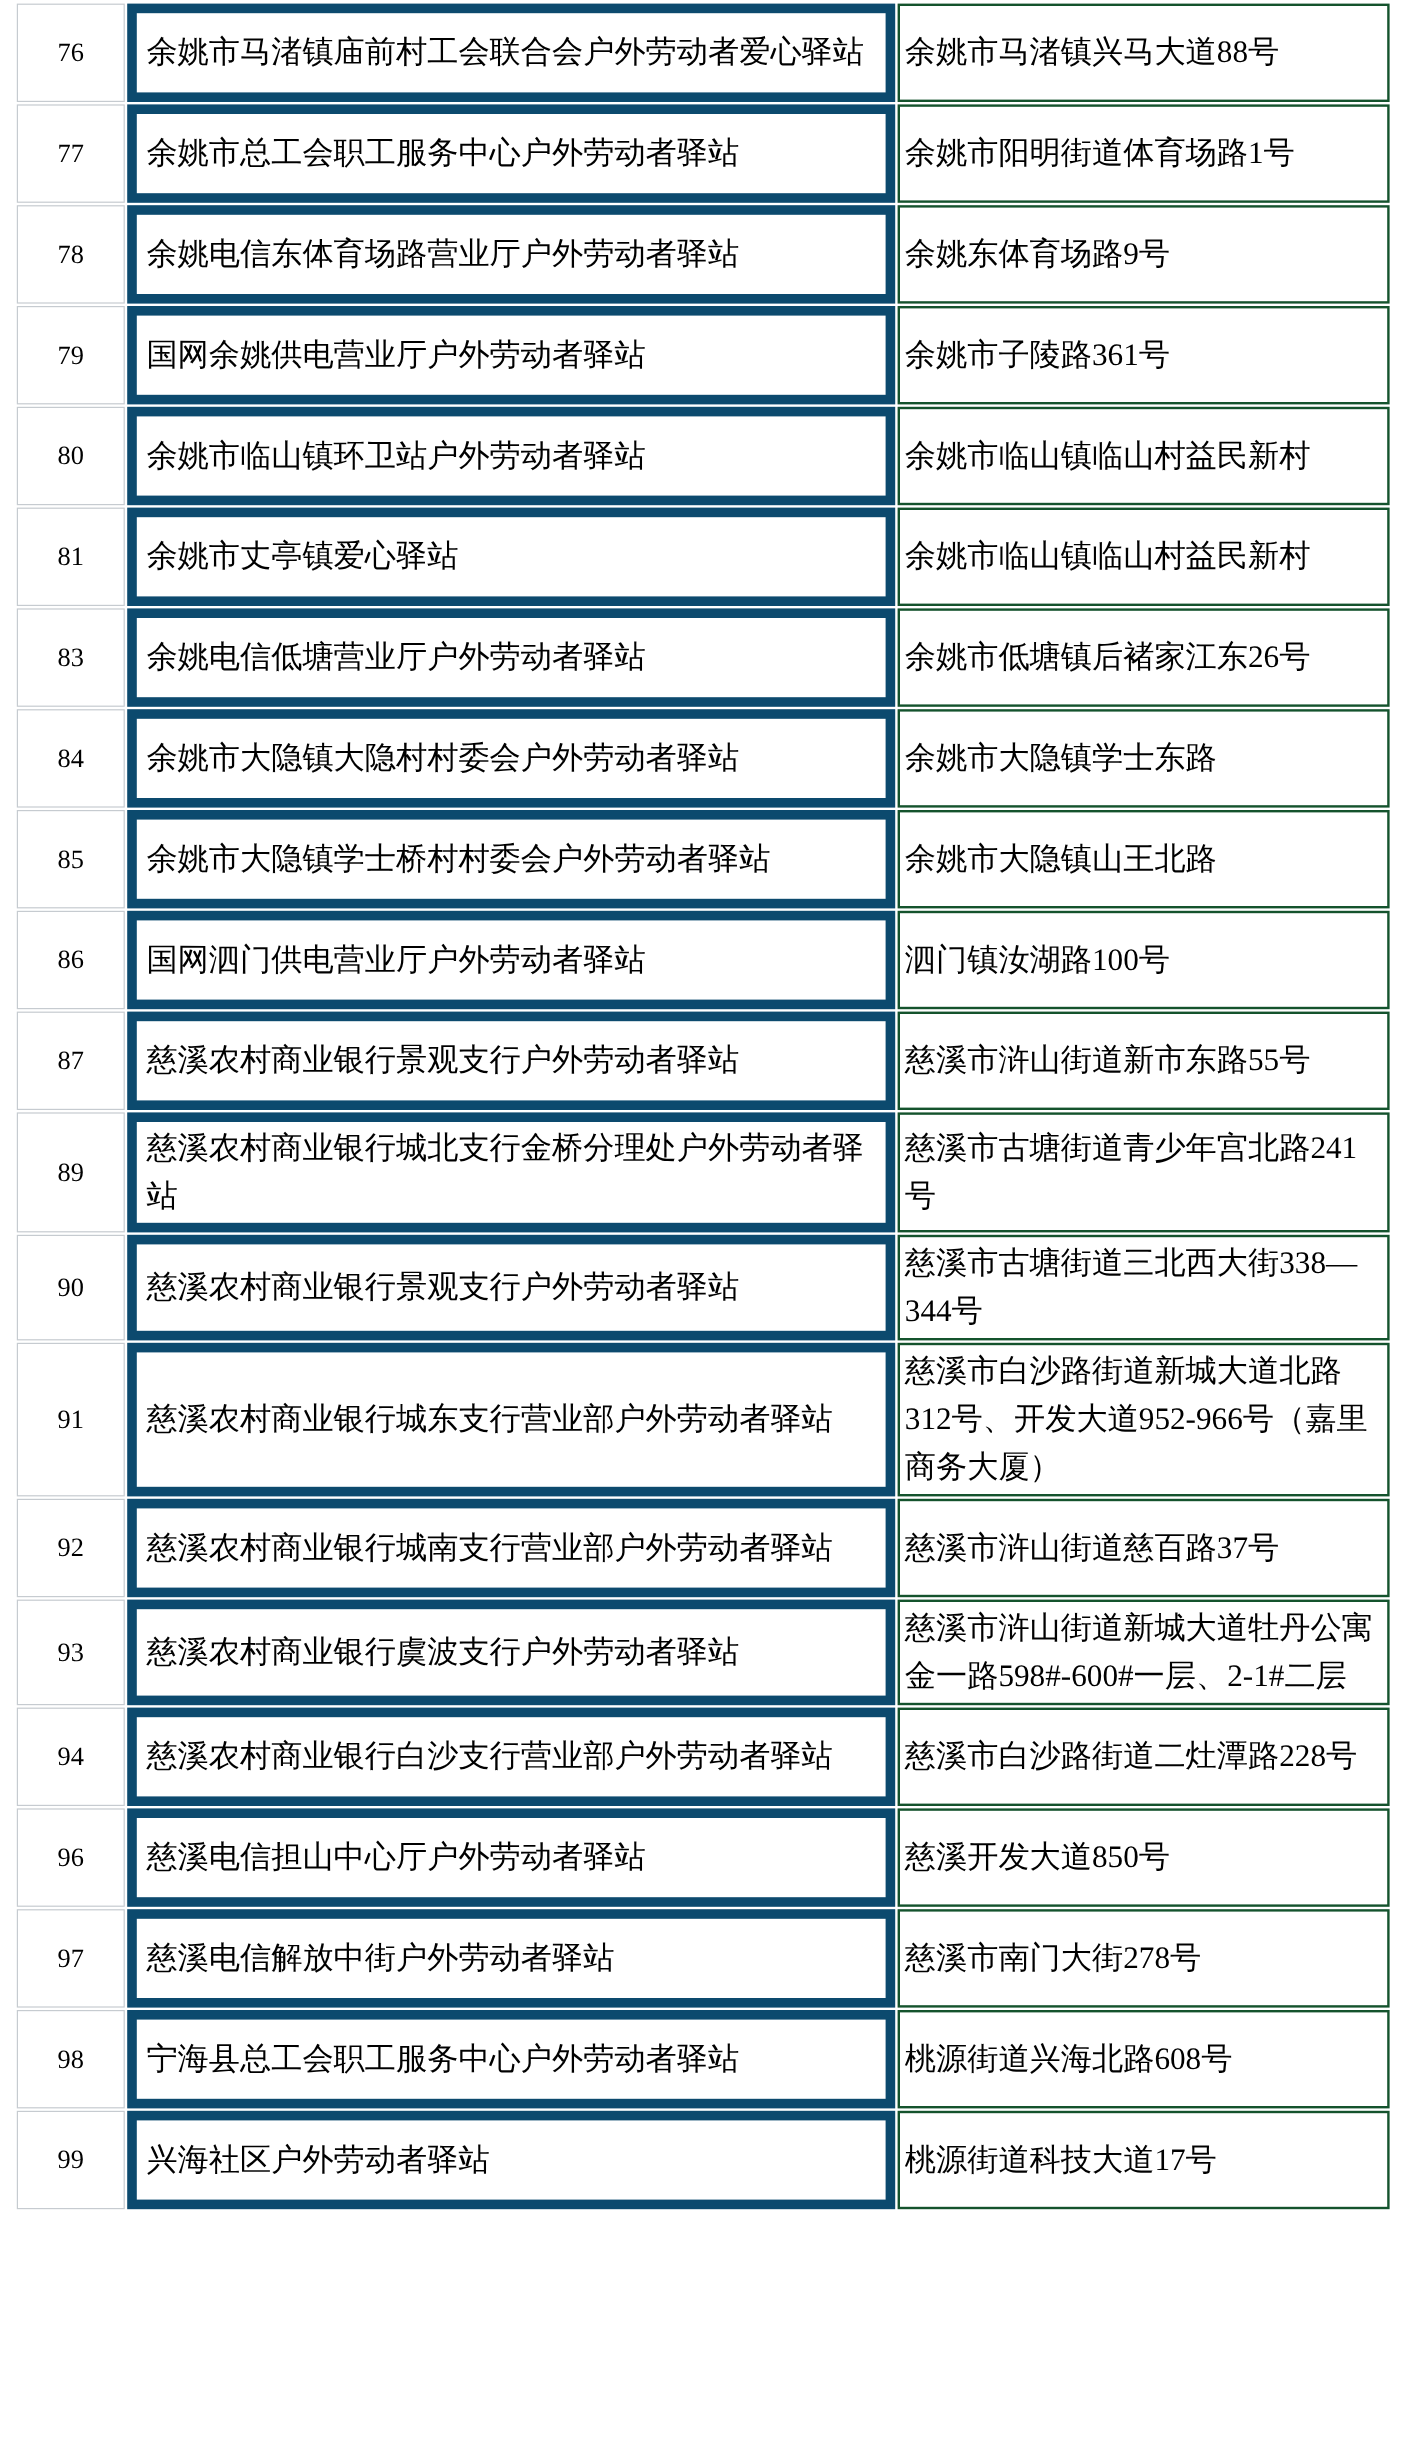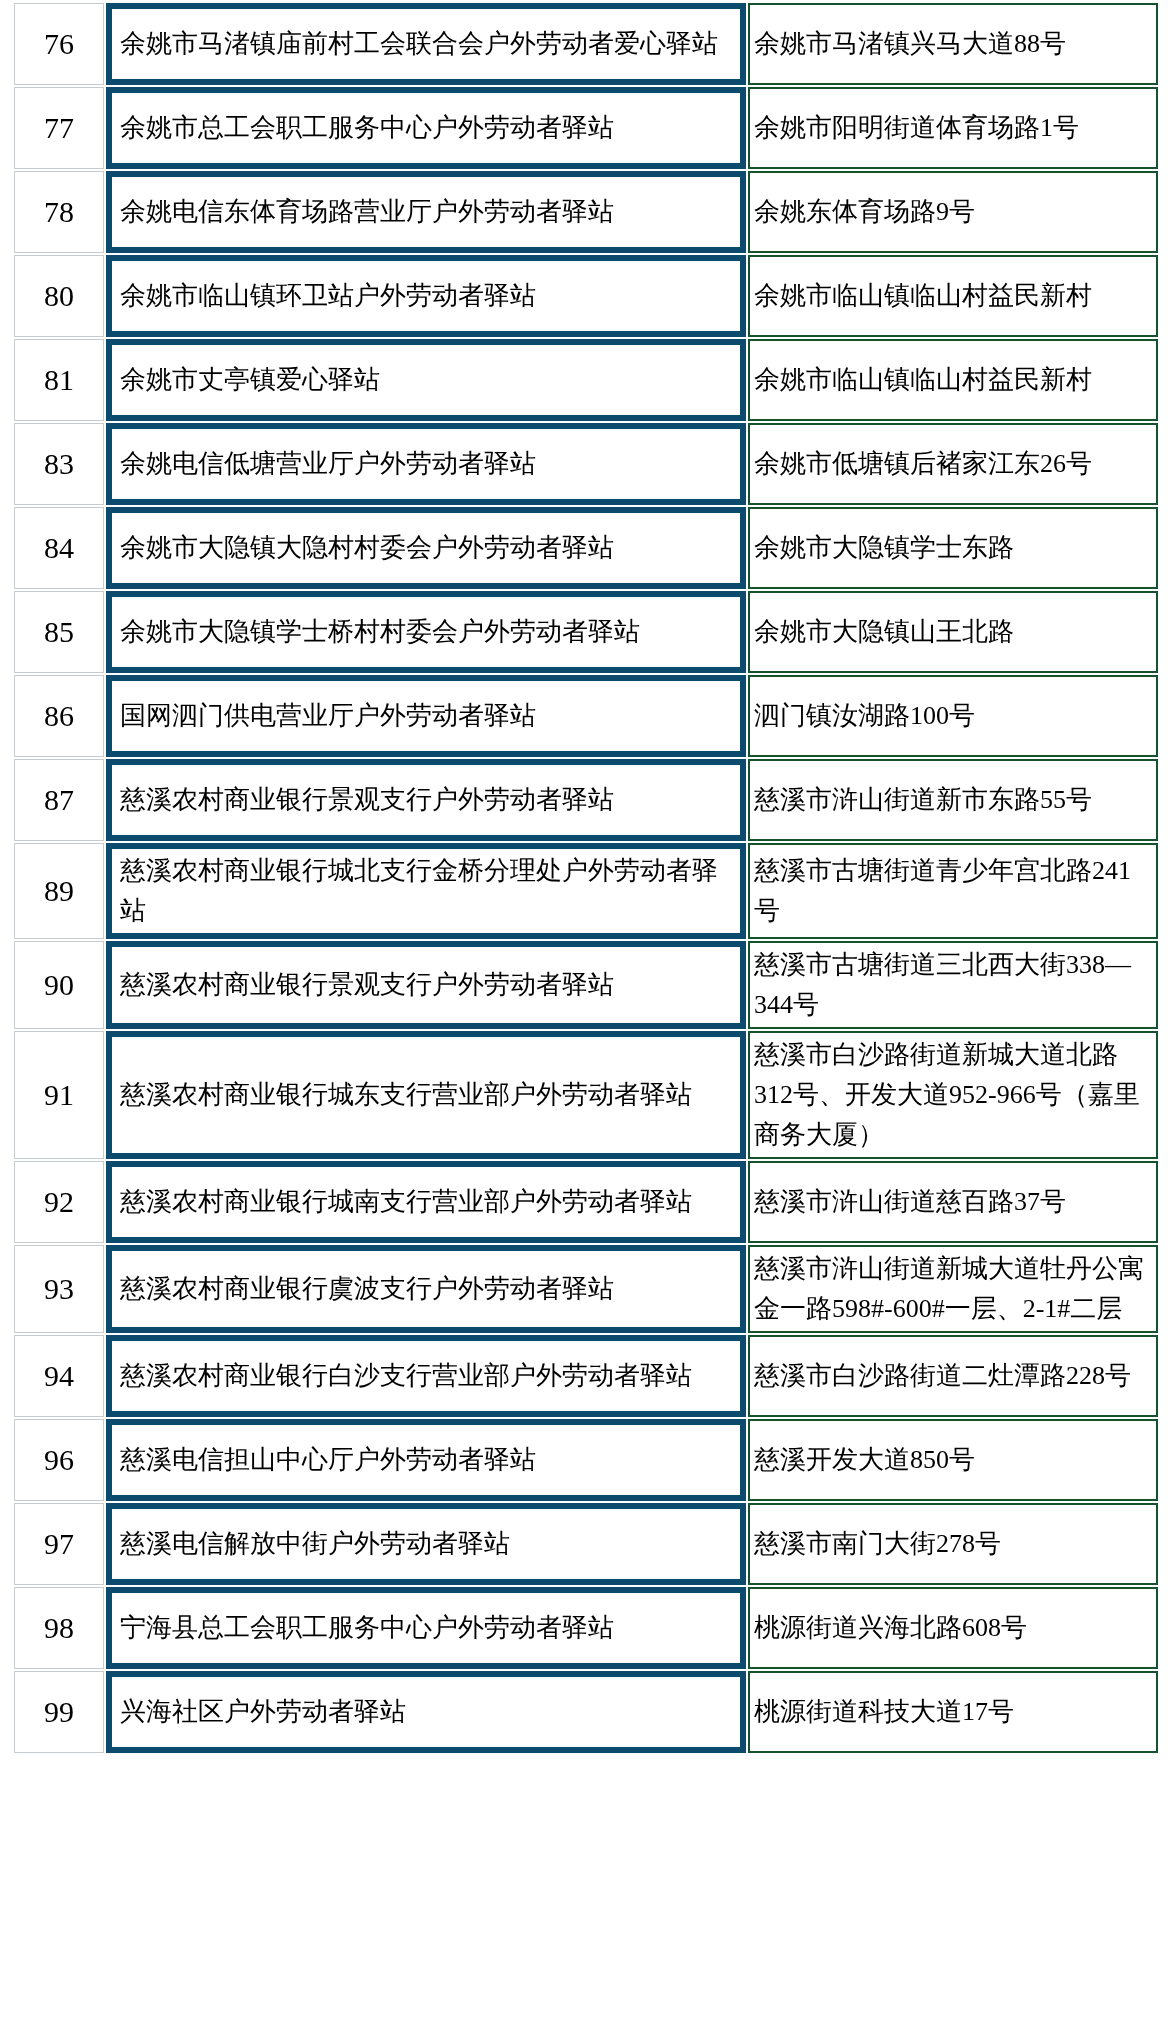--- a/index.html
+++ b/index.html
@@ -32,25 +32,25 @@
     font-size: 26px;
     line-height: 40px;
     height: 82px;
     vertical-align: middle;
     background: #ffffff;
     word-wrap: break-word;
   }
   td.num {
     border: 1px solid #c6cbd0;
     text-align: center;
-    font-size: 30px;
+    font-size: 22px;
     padding: 7px;
   }
   td.name {
-    border: 6px solid #0c4a6e;
+    border: 8px solid #0c4a6e;
     text-align: left;
     padding: 2px 7px 2px 8px;
   }
   td.addr {
     border: 2px solid #14532d;
     text-align: left;
     padding: 2px 2px 2px 4px;
   }
 </style>
 </head>
@@ -71,20 +71,25 @@
         </tr>
         <tr>
           <td class="num">77</td>
           <td class="name">余姚市总工会职工服务中心户外劳动者驿站</td>
           <td class="addr">余姚市阳明街道体育场路1号</td>
         </tr>
         <tr>
           <td class="num">78</td>
           <td class="name">余姚电信东体育场路营业厅户外劳动者驿站</td>
           <td class="addr">余姚东体育场路9号</td>
+        </tr>
+        <tr>
+          <td class="num">79</td>
+          <td class="name">国网余姚供电营业厅户外劳动者驿站</td>
+          <td class="addr">余姚市子陵路361号</td>
         </tr>
         <tr>
           <td class="num">80</td>
           <td class="name">余姚市临山镇环卫站户外劳动者驿站</td>
           <td class="addr">余姚市临山镇临山村益民新村</td>
         </tr>
         <tr>
           <td class="num">81</td>
           <td class="name">余姚市丈亭镇爱心驿站</td>
           <td class="addr">余姚市临山镇临山村益民新村</td>

